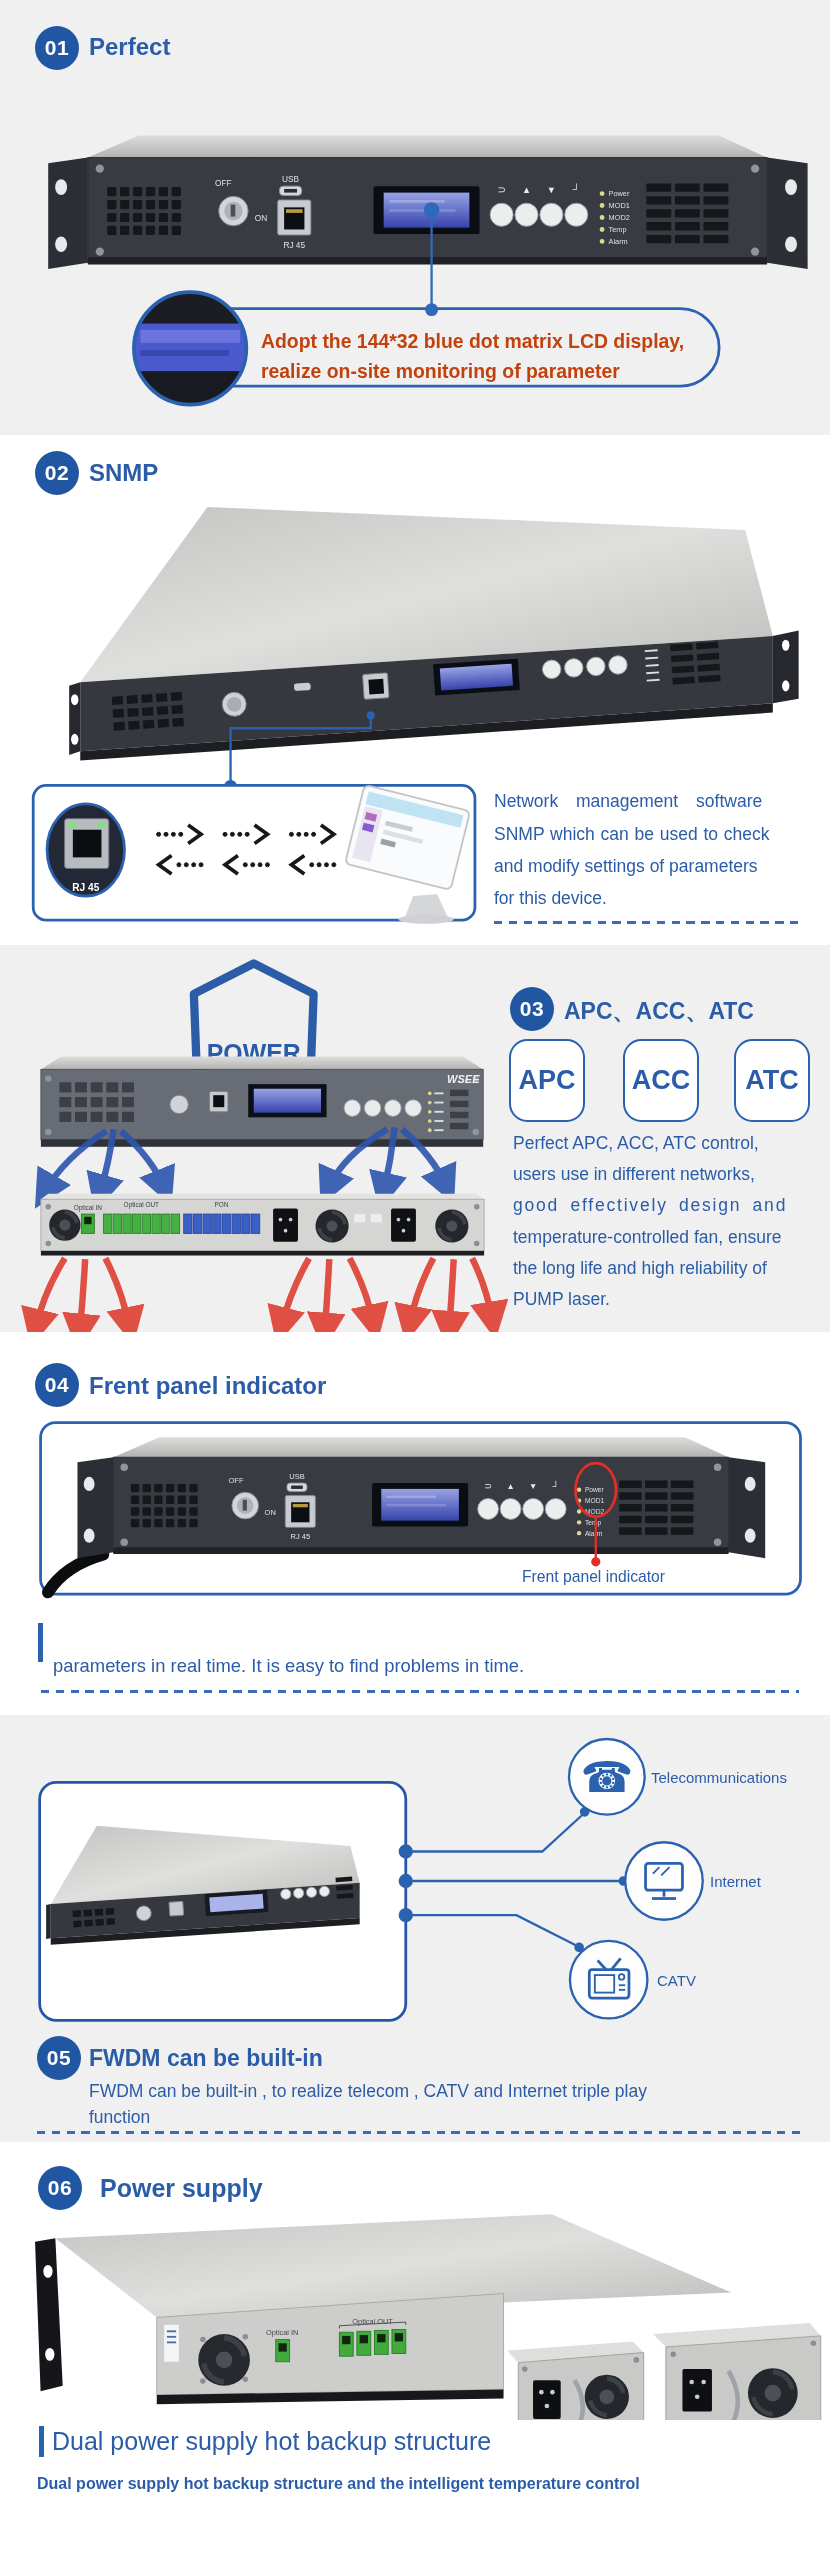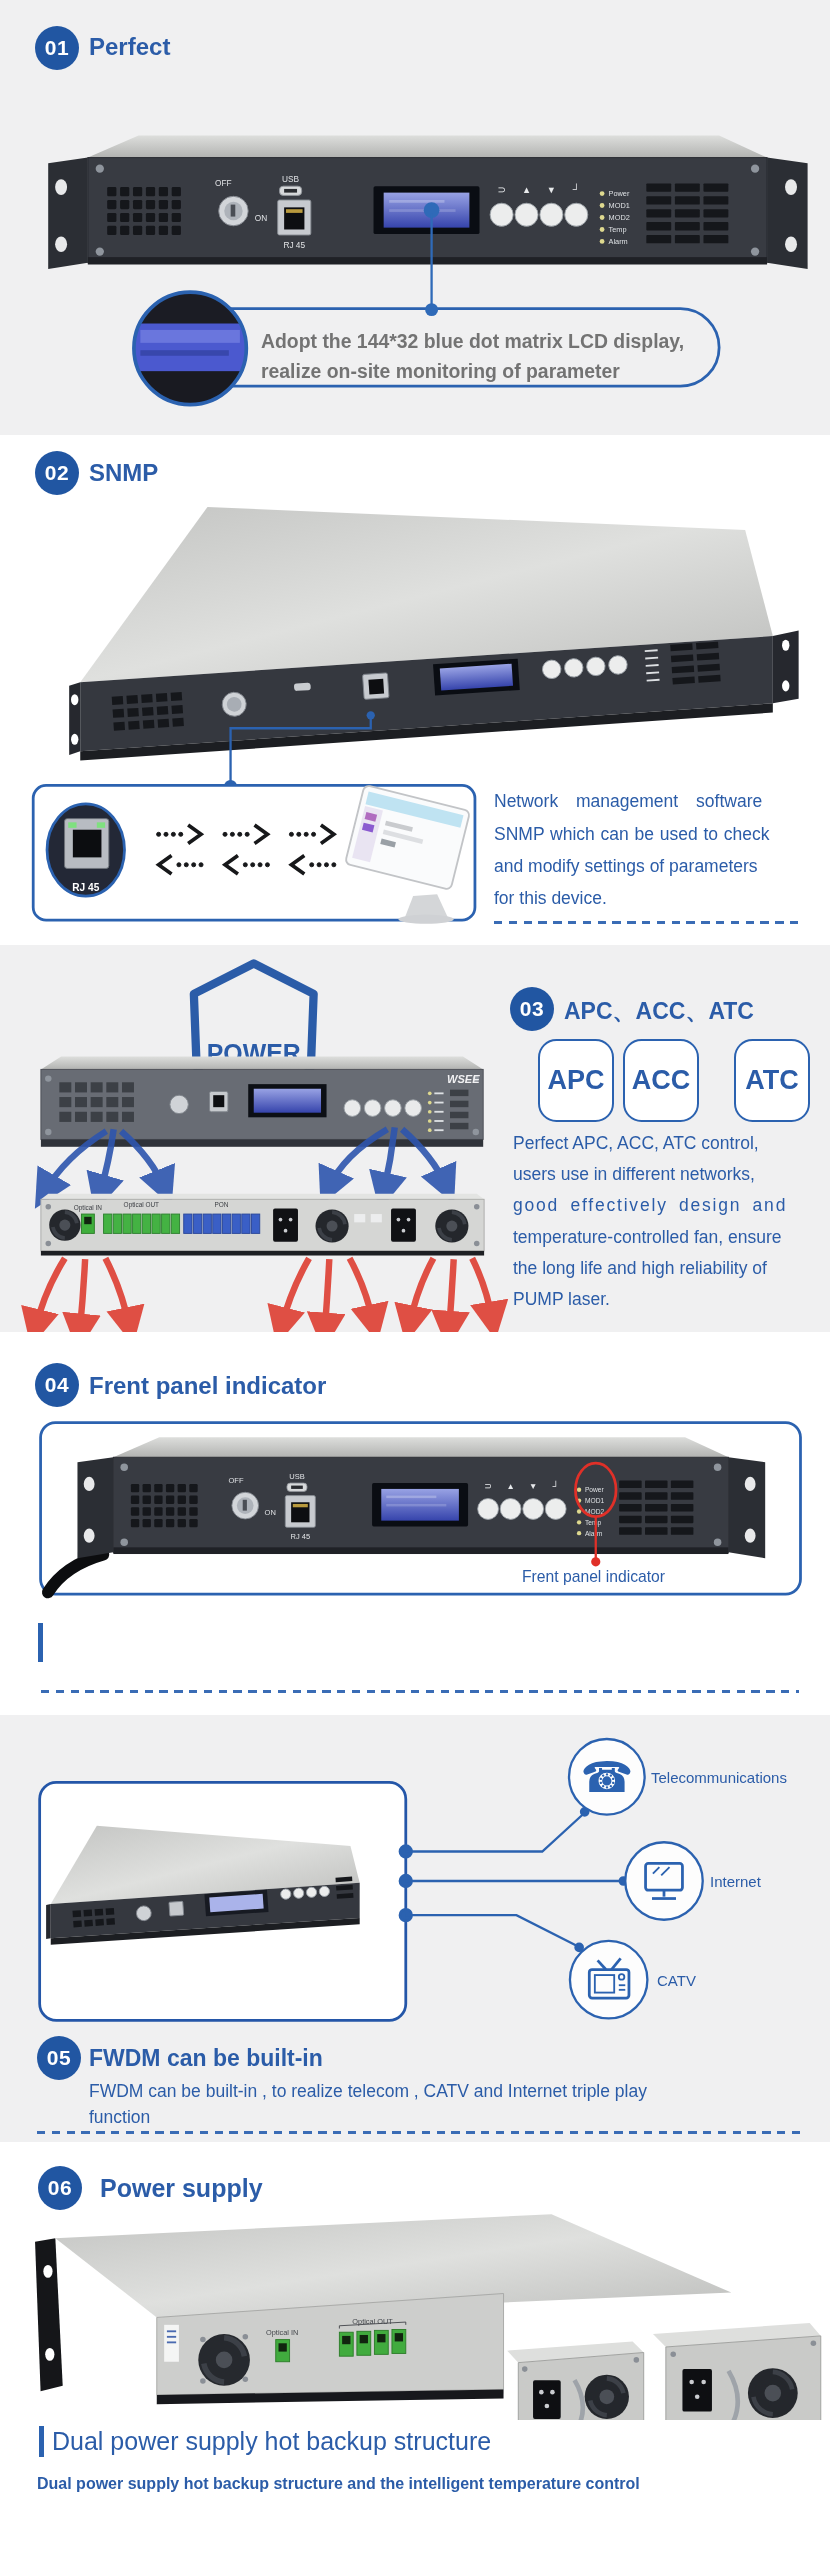--- a/index.html
+++ b/index.html
@@ -14,21 +14,21 @@
          justify-content:center;letter-spacing:0.5px;}
   .h1{position:absolute;color:#2b5ca8;font-weight:bold;font-size:24px;white-space:nowrap;}
   .bl{position:absolute;color:#2b5ca8;white-space:nowrap;}
   .b-bold{font-weight:normal;}
   .dashes{position:absolute;height:2.8px;
           background:repeating-linear-gradient(90deg,#3a6cb5 0 8.3px,transparent 8.3px 14.8px);}
   .mode-box{position:absolute;width:72px;height:79px;border:2.8px solid #2b62b0;border-radius:18.4px;
             background:#fff;display:flex;align-items:center;justify-content:center;
             font-size:27px;font-weight:bold;color:#2b5ca8;}
   .svgt{font-family:"Liberation Sans",sans-serif;}
-  .callout-line{position:absolute;color:#737373;font-weight:bold;font-size:19.4px;white-space:nowrap;}
+  .callout-line{position:absolute;color:#c2410c;font-weight:bold;font-size:19.4px;white-space:nowrap;}
   .service-label{position:absolute;color:#2b5ca8;font-size:15px;font-weight:500;white-space:nowrap;}
 </style>
 </head>
 <body>
 
 <div id="page">
 
   <div class="band gray" style="top:0;height:435px"></div>
   <div class="band white" style="top:435px;height:510px"></div>
   <div class="band gray" style="top:945px;height:387px"></div>
@@ -330,21 +330,21 @@
     </g>
   </svg>
   <div class="bl b-bold" style="left:494px;top:791px;font-size:17.5px;word-spacing:13px">Network management software</div>
   <div class="bl b-bold" style="left:494px;top:824px;font-size:17.5px;word-spacing:0.9px">SNMP which can be used to check</div>
   <div class="bl b-bold" style="left:494px;top:856px;font-size:17.5px">and modify settings of parameters</div>
   <div class="bl b-bold" style="left:494px;top:888px;font-size:17.5px">for this device.</div>
   <div class="dashes" style="left:494px;top:921px;width:306px"></div>
 
   <div class="badge" style="left:510px;top:987px">03</div>
   <div class="h1" style="left:564px;top:996px;font-size:23px">APC、ACC、ATC</div>
-  <div class="mode-box" style="left:538px;top:1039px">APC</div>
+  <div class="mode-box" style="left:509px;top:1039px">APC</div>
   <div class="mode-box" style="left:623px;top:1039px">ACC</div>
   <div class="mode-box" style="left:734px;top:1039px">ATC</div>
 
   <svg class="abs" style="left:0;top:945px" width="830" height="387" viewBox="0 0 900 420">
     <g>
       <path d="M275,20 L340,53 L337,132 Q320,168 275,182 Q230,168 213,132 L210,53 Z" fill="none" stroke="#2b5ca8" stroke-width="9" stroke-linejoin="round"></path>
       <text class="svgt" x="275" y="127" font-size="27" font-weight="bold" fill="#2b5ca8" text-anchor="middle">POWER</text>
     </g>
     <g transform="translate(44,121)">
       <polygon points="22,0 458,0 480,14 0,14" fill="url(#silv)"></polygon>
@@ -502,20 +502,21 @@
     <path d="M112,240 Q70,252 52,281" stroke="#0c0d0f" stroke-width="13" fill="none" stroke-linecap="round"></path>
     <use href="#dev1" transform="translate(84,111) scale(0.905)"></use>
     <g>
       <ellipse cx="646" cy="170" rx="22" ry="29" fill="none" stroke="#e03028" stroke-width="3"></ellipse>
       <line x1="646" y1="199" x2="646" y2="245" stroke="#e03028" stroke-width="2.5"></line>
       <circle cx="646" cy="248" r="5" fill="#e03028"></circle>
     </g>
   </svg>
   <div class="bl b-bold" style="left:522px;top:1568px;font-size:15.7px">Frent panel indicator</div>
   <div class="abs" style="left:38px;top:1623px;width:4.6px;height:39px;background:#2b62b0"></div>
+  <div class="bl b-bold" style="left:53px;top:1655px;font-size:18.4px">parameters in real time. It is easy to find problems in time.</div>
   <div class="dashes" style="left:41px;top:1690px;width:758px"></div>
 
   <svg class="abs" style="left:0;top:1715px" width="830" height="427" viewBox="0 0 900 463">
     <rect x="43" y="73" width="397" height="258" rx="18" fill="#ffffff" stroke="#2456a8" stroke-width="3"></rect>
     <g transform="translate(50,120)">
       <polygon points="55,0 330,22 340,62 5,85" fill="url(#slab2)"></polygon>
       <polygon points="5,85 340,62 340,100 5,122" fill="#35383f"></polygon>
       <polygon points="5,122 340,100 340,107 5,129" fill="#1c1e22"></polygon>
       <polygon points="0,86 5,85 5,122 0,123" fill="#26282e"></polygon>
       <g transform="rotate(-4 5 85)">

